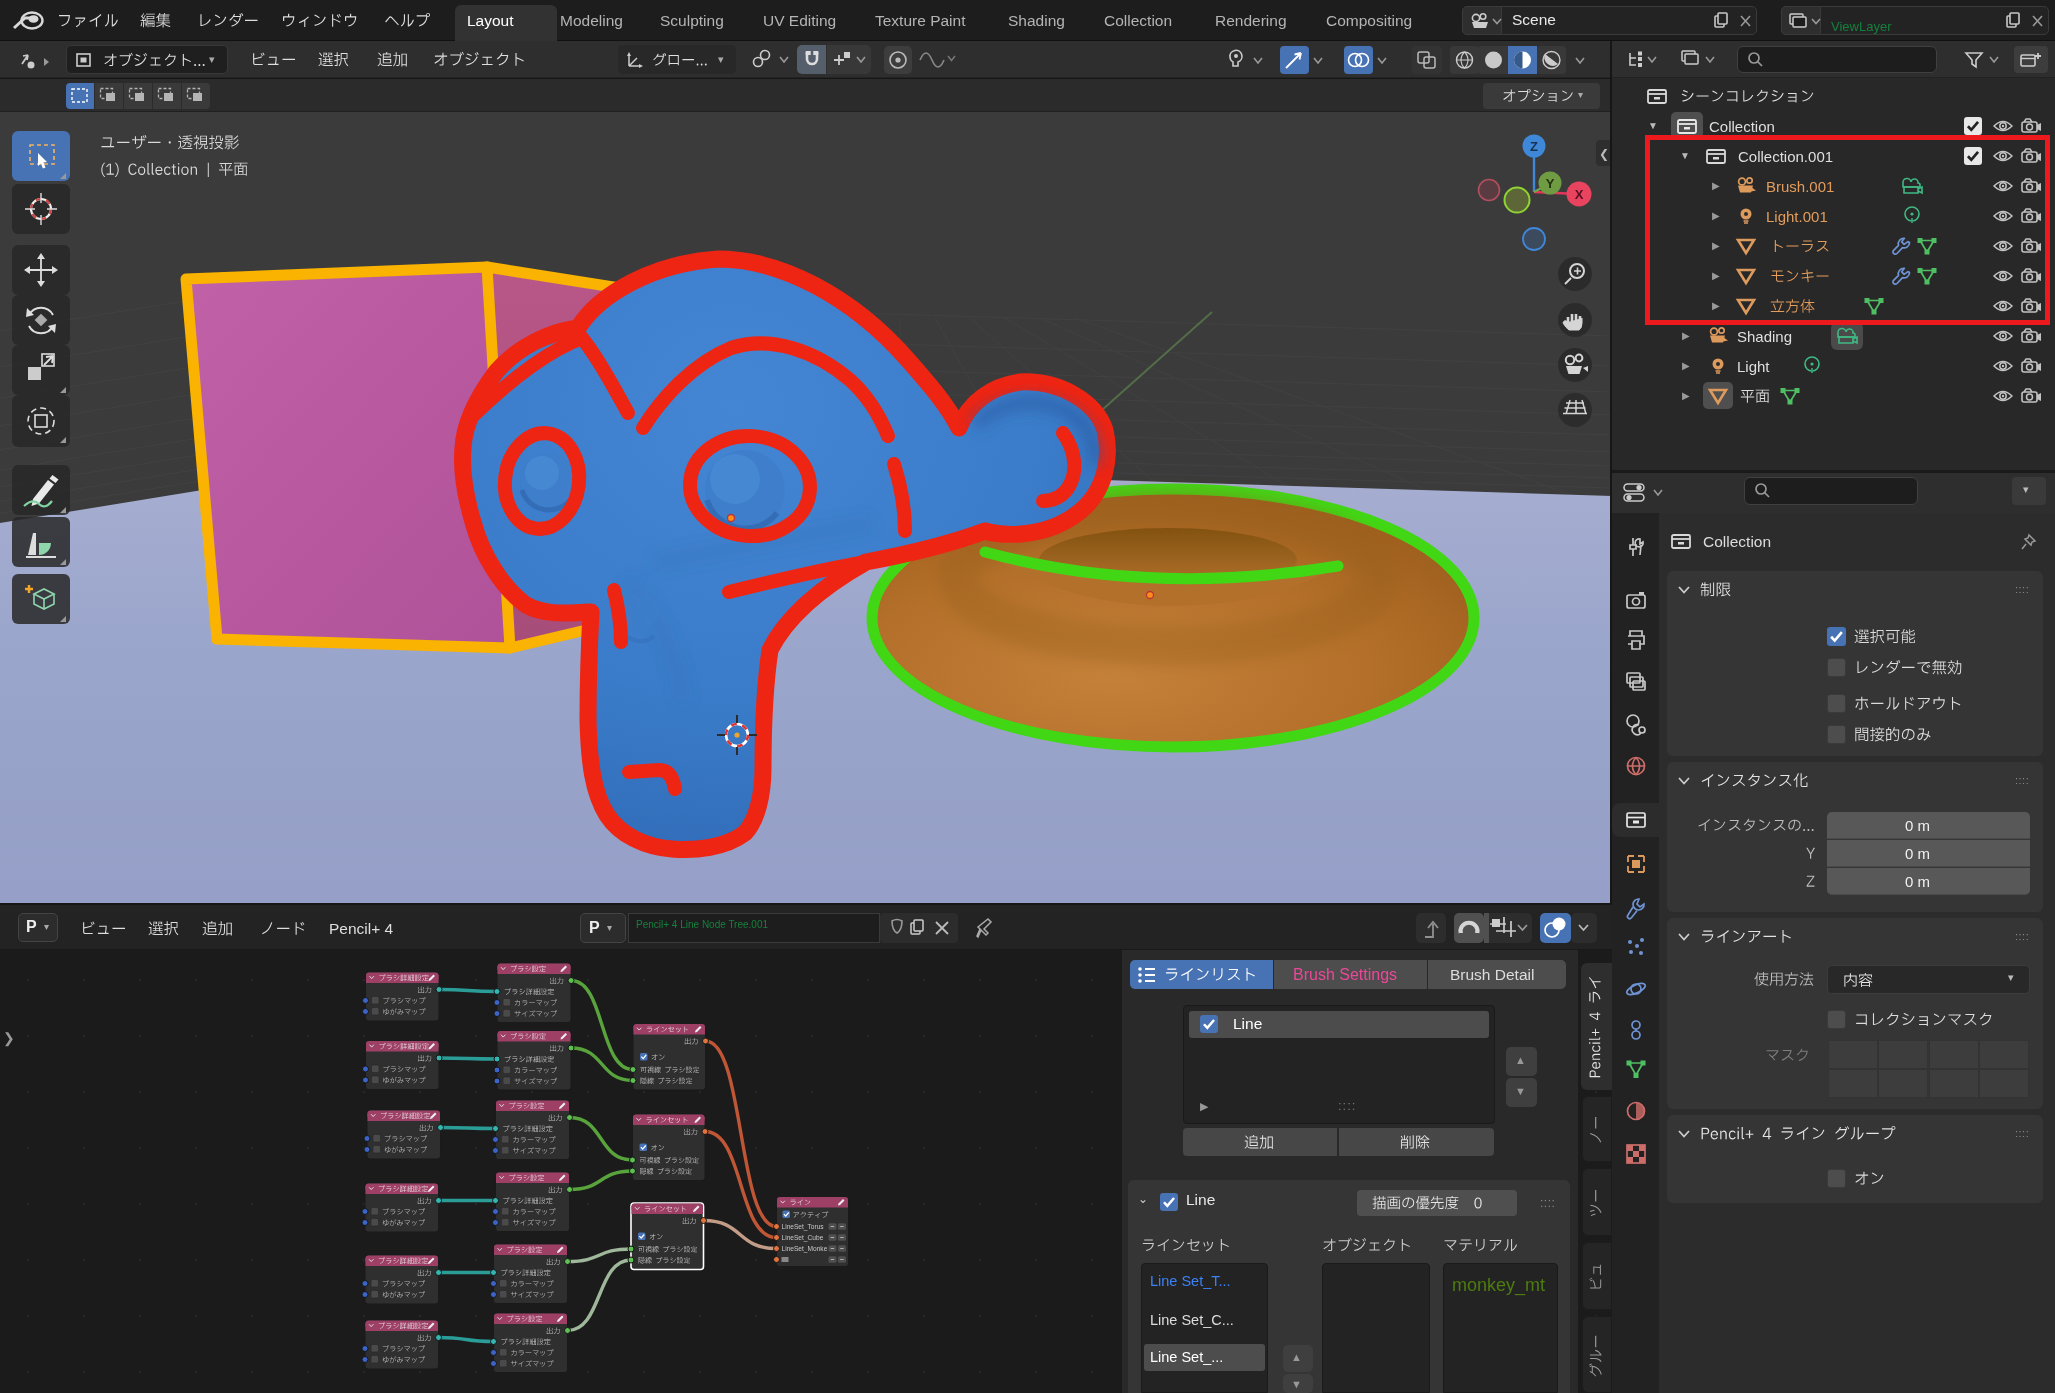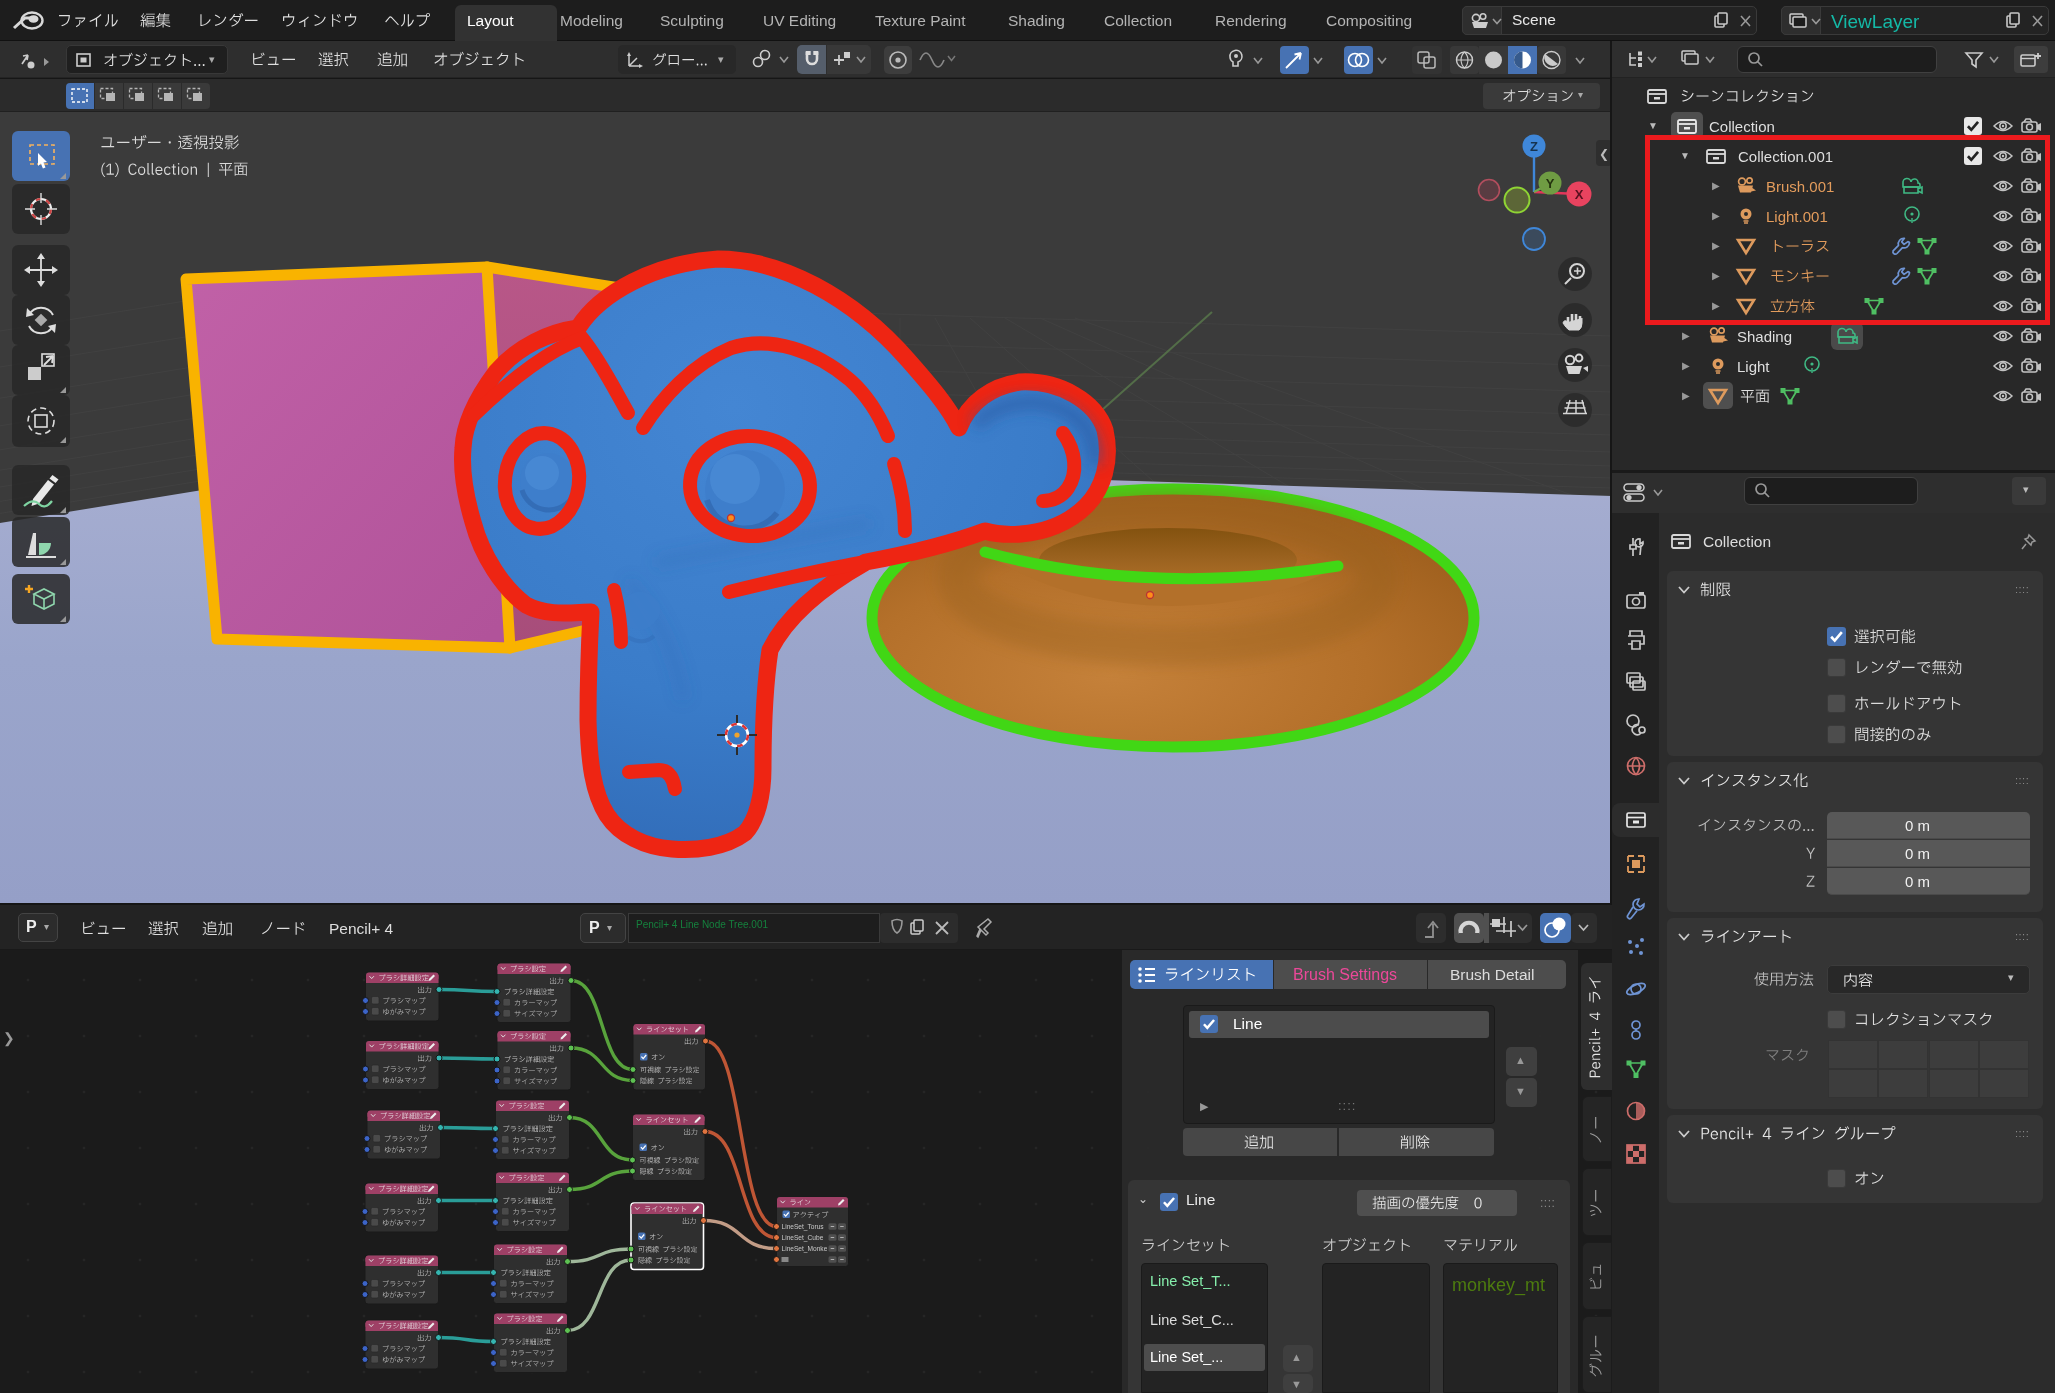--- a/index.html
+++ b/index.html
@@ -56,21 +56,21 @@
     <path d="M30 5 L39 15 M39 5 L30 15" stroke="#999"></path>
     </g>
   </svg>
 <div class="abs" style="left:1781px;top:6px;width:268px;height:29px;background:#232323;border:1px solid #3a3a3a;border-radius:5px"></div>
 <div class="abs" style="left:1781px;top:6px;width:40px;height:29px;background:#2e2e2e;border:1px solid #3a3a3a;border-radius:5px 0 0 5px"></div>
 <svg class="abs" style="left:1787px;top:12px" width="36" height="18" viewBox="0 0 36 18">
 <rect x="3" y="2" width="13" height="10" rx="1" fill="none" stroke="#ccc" stroke-width="1.5"></rect>
 <rect x="6" y="5" width="13" height="10" rx="1" fill="#1d1d1d" stroke="#ccc" stroke-width="1.5"></rect>
 <path d="M25 7 l4 4.5 4-4.5" stroke="#999" stroke-width="1.6" fill="none"></path>
   </svg>
-<div class="txt" style="left:1831px;top:11px;font-size:19px;color:#14b8a6">ViewLayer</div>
+<div class="txt" style="left:1831px;top:19px;font-size:13px;color:#15803d">ViewLayer</div>
 <svg class="abs" style="left:2003px;top:11px" width="44" height="20" viewBox="0 0 44 20">
     <g stroke="#c8c8c8" fill="none" stroke-width="1.6">
     <rect x="4" y="5" width="9" height="11" rx="1"></rect>
       <rect x="7" y="2" width="9" height="11" rx="1" fill="#232323"></rect>
     <path d="M30 5 L39 15 M39 5 L30 15" stroke="#999"></path>
     </g>
   </svg>
 <div class="abs" style="left:0;top:41px;width:1612px;height:37px;background:#2e2e2e;border-bottom:1px solid #242424"></div>
 <svg class="abs" style="left:14px;top:48px" width="44" height="24" viewBox="0 0 44 24">
 <path d="M8 16 l6-9 m0 0 l-5 1 m5-1 l-1 5" stroke="#ccc" stroke-width="1.7" fill="none"></path>
@@ -819,21 +819,21 @@
   </svg>
 <svg class="jp" style="left:1322.0px;top:1235.7px" width="92.0" height="19.5" viewBox="0 0 92.0 19.5">
     <use href="#t34" fill="#cccccc"></use>
   </svg>
 <svg class="jp" style="left:1443.0px;top:1235.7px" width="77.0" height="19.5" viewBox="0 0 77.0 19.5">
     <use href="#t35" fill="#cccccc"></use>
   </svg>
 <div class="abs" style="left:1141px;top:1263px;width:127px;height:130px;background:#232323;border:1px solid #1a1a1a;border-radius:4px 4px 0 0"></div>
 <div class="abs" style="left:1322px;top:1263px;width:108px;height:130px;background:#232323;border:1px solid #1a1a1a;border-radius:4px 4px 0 0"></div>
 <div class="abs" style="left:1443px;top:1263px;width:115px;height:130px;background:#232323;border:1px solid #1a1a1a;border-radius:4px 4px 0 0"></div>
-<div class="txt" style="left:1150px;top:1273px;font-size:14.5px;color:#86efac">Line Set_T...</div>
+<div class="txt" style="left:1150px;top:1273px;font-size:14.5px;color:#3b82f6">Line Set_T...</div>
 <div class="txt" style="left:1150px;top:1312px;font-size:14.5px;color:#ddd">Line Set_C...</div>
 <div class="abs" style="left:1144px;top:1344px;width:121px;height:27px;background:#4d4d4d;border-radius:3px"></div>
 <div class="txt" style="left:1150px;top:1349px;font-size:14.5px;color:#fff">Line Set_...</div>
 <div class="txt" style="left:1452px;top:1275px;font-size:18px;color:#4d7c0f">monkey_mt</div>
 <div class="abs" style="left:1283px;top:1345px;width:30px;height:27px;background:#3f3f3f;border-radius:5px"></div>
 <div class="abs" style="left:1283px;top:1374px;width:30px;height:19px;background:#3f3f3f;border-radius:5px"></div>
 <div class="txt" style="left:1291px;top:1351px;font-size:11px;color:#999">▲</div>
 <div class="txt" style="left:1291px;top:1378px;font-size:11px;color:#999">▼</div>
 <div class="abs" style="left:1581px;top:963px;width:31px;height:127px;background:#2e2e2e;border-radius:6px 0 0 6px"></div>
 <div class="abs" style="left:1581px;top:963px;width:31px;height:127px;display:flex;align-items:center;justify-content:center">

